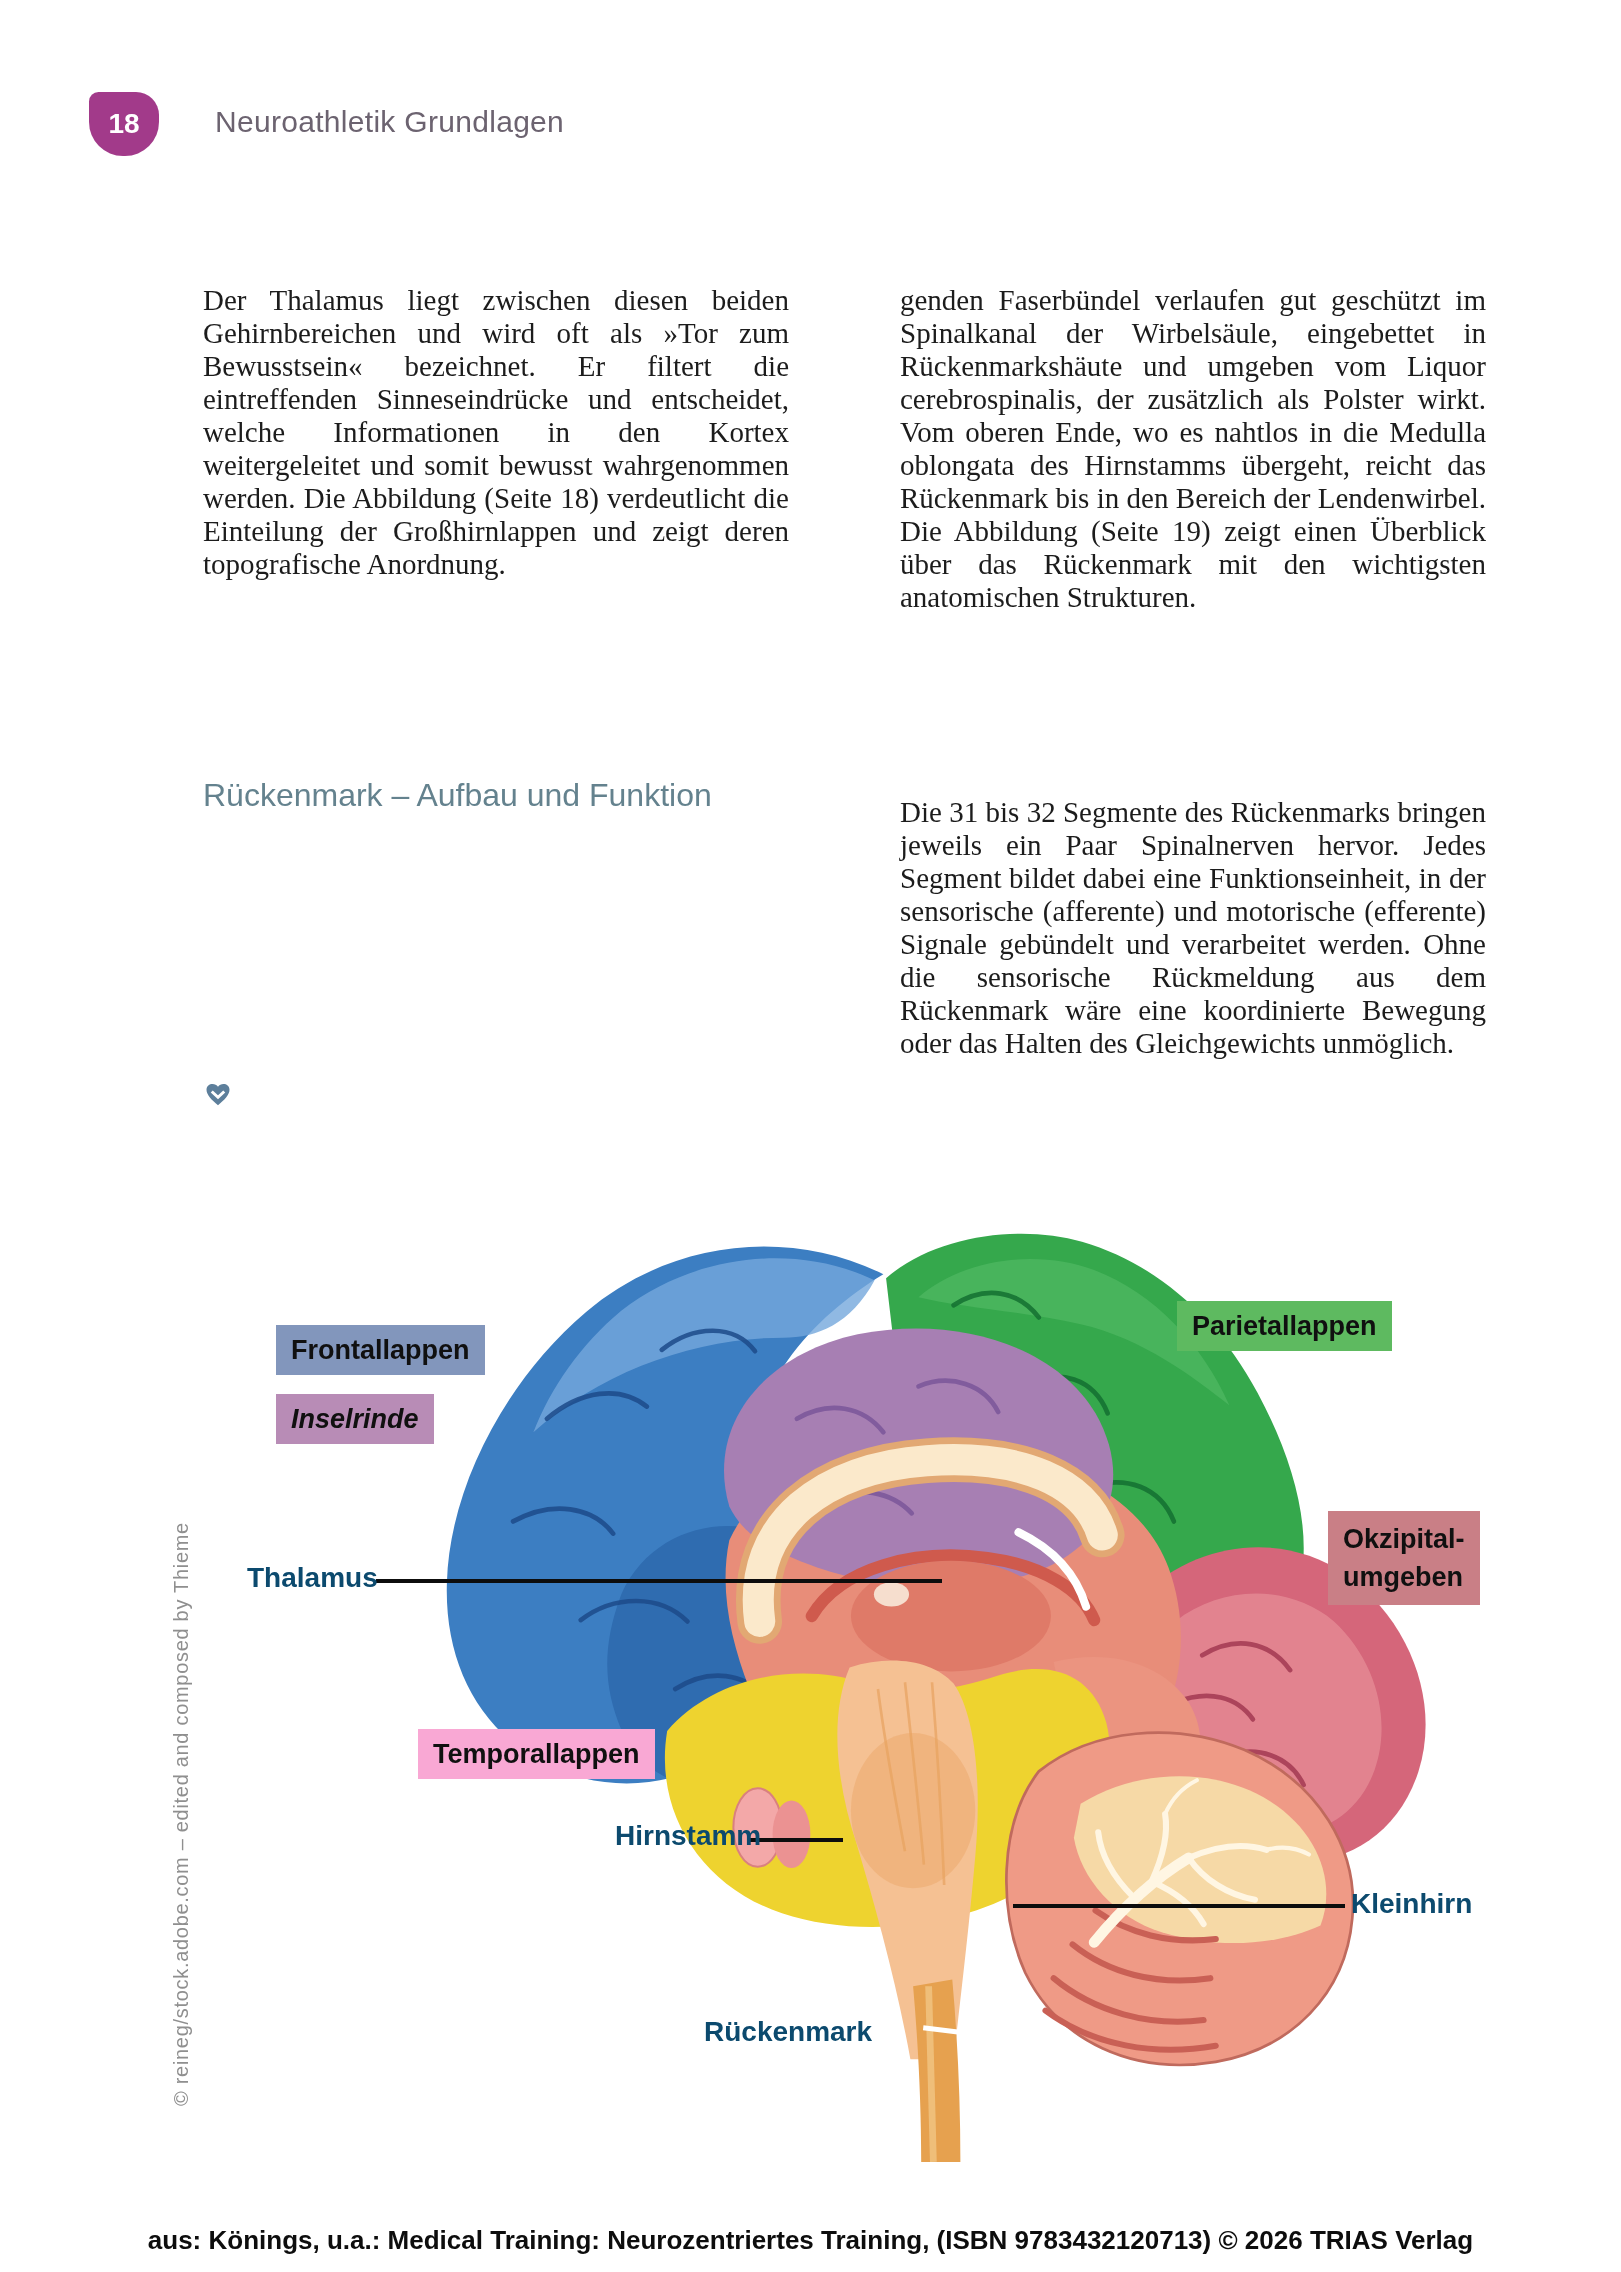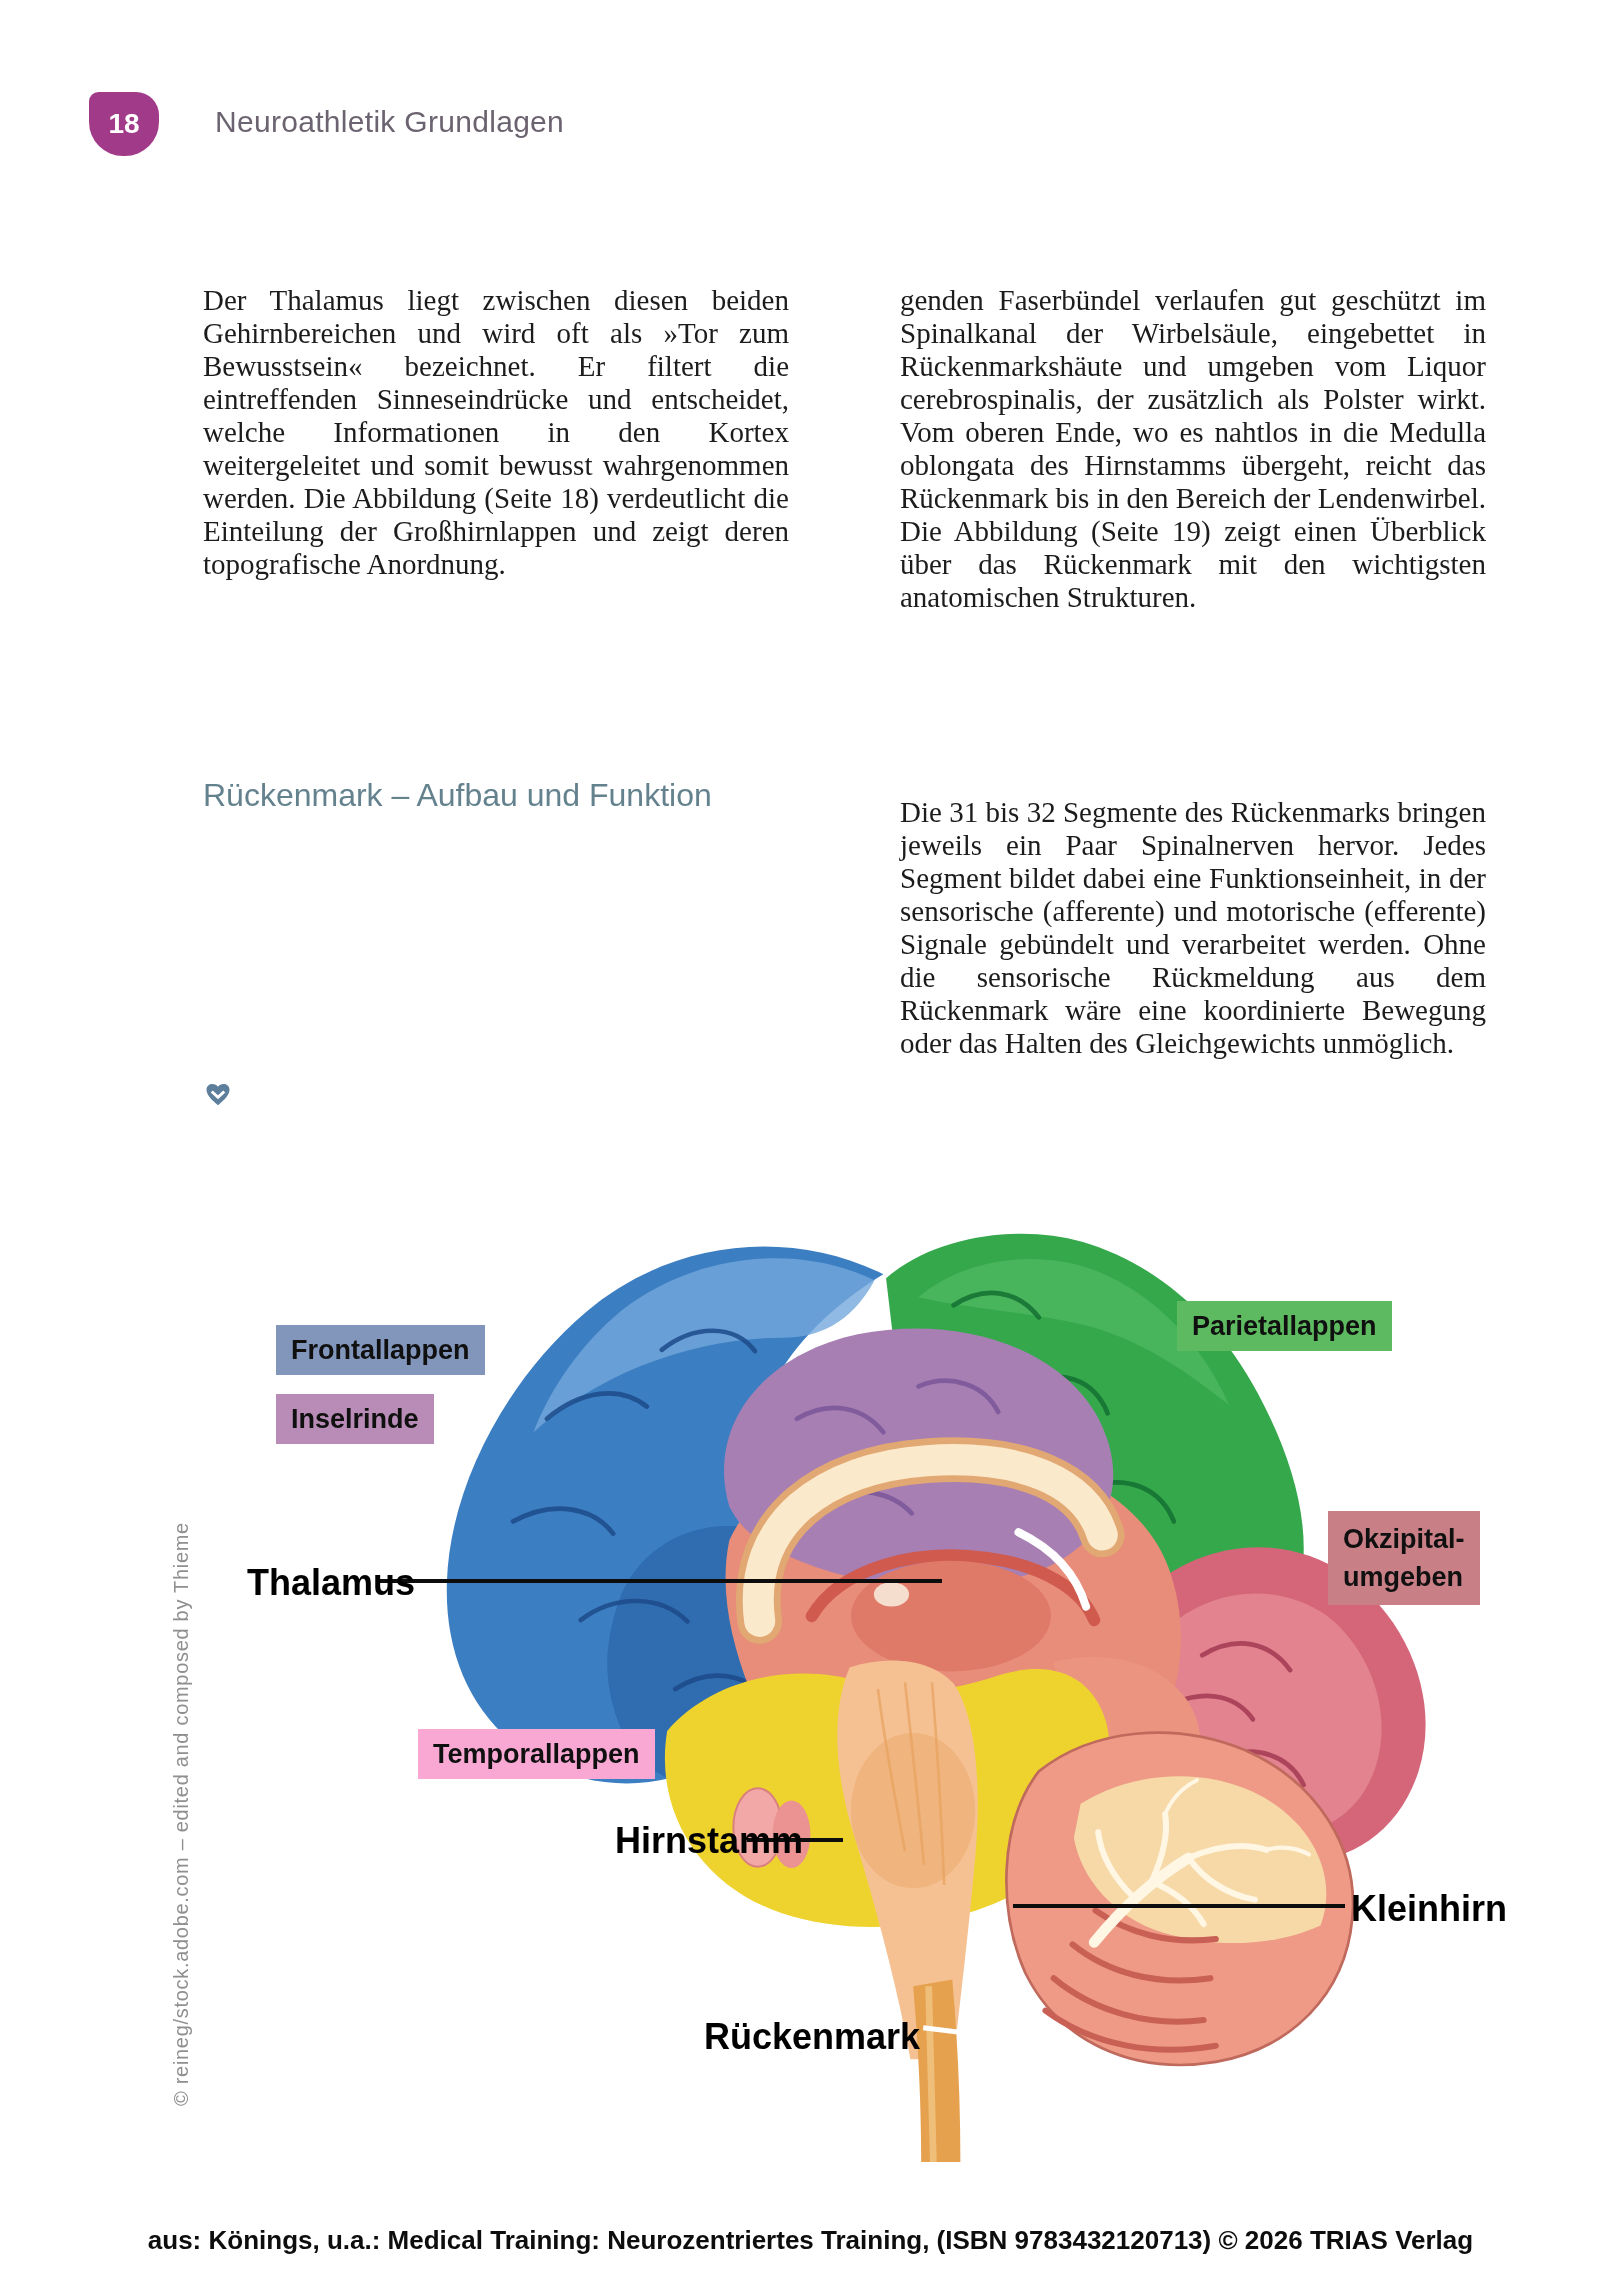--- a/index.html
+++ b/index.html
@@ -18,22 +18,22 @@
          font-family:"Liberation Sans",sans-serif;font-size:32px;font-weight:400;}
   .caption{position:absolute;left:203px;top:1077px;width:554px;
          font-family:"Liberation Sans",sans-serif;font-size:29px;line-height:39px;text-align:left;}
   .cap-ico{width:30px;height:30px;vertical-align:-4.7px;margin-right:8px;}
   
   .fig-svg{position:absolute;left:378px;top:1216px;width:1081px;height:946px;}
   .credit{position:absolute;left:170px;top:2106px;transform:rotate(-90deg);transform-origin:0 0;
          font-family:"Liberation Sans",sans-serif;font-size:20px;color:#8f8f8f;white-space:nowrap;letter-spacing:0.7px;}
   .lobe-label{position:absolute;font-family:"Liberation Sans",sans-serif;font-weight:700;font-size:27px;
          color:#101010;padding:8.8px 15px;line-height:32px;z-index:5;}
-  .plain-label{position:absolute;font-family:"Liberation Sans",sans-serif;font-weight:700;font-size:36px;
-         color:#000000;z-index:5;}
+  .plain-label{position:absolute;font-family:"Liberation Sans",sans-serif;font-weight:700;font-size:28px;
+         color:#0c4a6e;z-index:5;}
   .leader{position:absolute;height:4px;background:#0d0d0d;z-index:4;}
   .white-tick{position:absolute;left:923px;top:2028px;width:45px;height:5.4px;background:#ffffff;
          transform:rotate(7deg);z-index:4;}
   .pre{white-space:pre-line;}
   
   .footer{position:absolute;left:0;top:2225px;width:1621px;text-align:center;
          font-family:"Liberation Sans",sans-serif;font-weight:700;font-size:26px;color:#0d0d0d;}
 </style>
 </head>
 <body>
@@ -159,21 +159,21 @@
       </g>
     </g>
 
     <g>
       <path d="M 792 1140 C 800 1230 804 1320 804 1400 L 862 1400 C 862 1310 858 1220 850 1130 Z" fill="#e6a14f"></path>
       <path d="M 815 1140 L 822 1400" stroke="#f2c684" stroke-width="10" opacity="0.8"></path>
     </g>
   </svg>
 
   <div class="lobe-label" style="left: 276px; top: 1325px; background: rgb(130, 150, 188);">Frontallappen</div>
-  <div class="lobe-label" style="left: 276px; top: 1394px; background: rgb(184, 140, 182);">Inselrinde</div>
+  <div class="lobe-label" style="left: 276px; top: 1394px; background: rgb(184, 140, 182); font-style: italic;">Inselrinde</div>
   <div class="lobe-label" style="left: 1177px; top: 1301px; background: rgb(94, 186, 96);">Parietallappen</div>
   <div class="lobe-label pre" style="left: 1328px; top: 1511px; line-height: 38px; background: rgb(201, 127, 134);">Okzipital-
 umgeben</div>
   <div class="lobe-label" style="left: 418px; top: 1729px; background: #f9a8d4;">Temporallappen</div>
 
   <div class="plain-label" style="left:247px;top:1562px;">Thalamus</div>
   <div class="leader" style="left:376px;top:1579px;width:566px;"></div>
 
   <div class="plain-label" style="left:615px;top:1820px;">Hirnstamm</div>
   <div class="leader" style="left:747px;top:1838px;width:96px;"></div>

